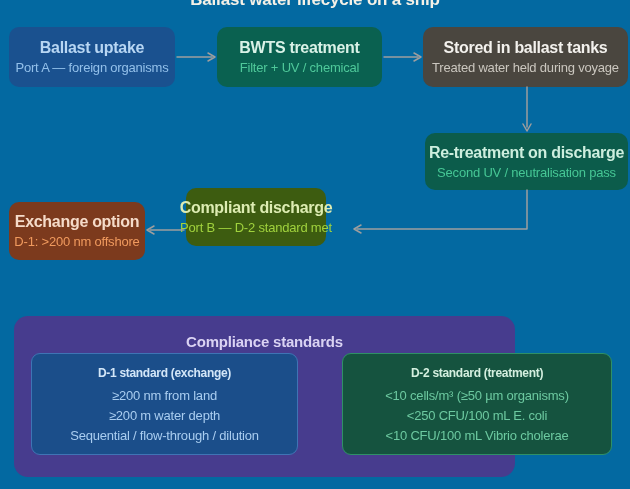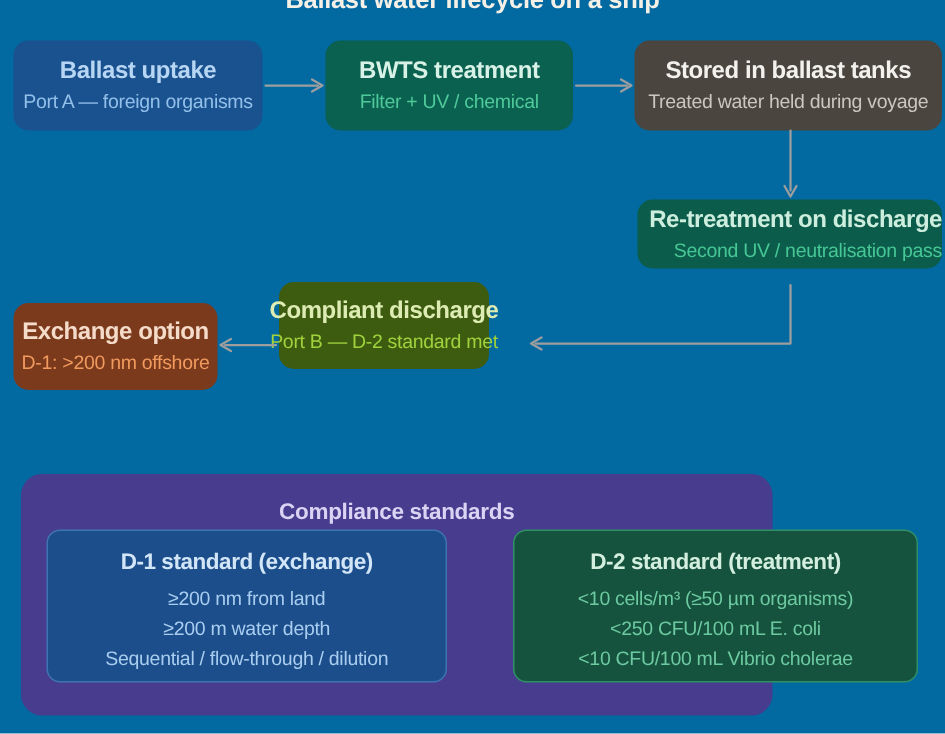--- a/index.html
+++ b/index.html
@@ -16,21 +16,21 @@
     position:absolute; border-radius:10px;
     display:flex; flex-direction:column; align-items:center; justify-content:center;
     text-align:center; row-gap:3px;
   }
   .node-title { font-weight:bold; font-size:16px; letter-spacing:-0.3px; white-space:nowrap; }
   .node-sub   { font-size:13px; letter-spacing:-0.2px; white-space:nowrap; }
 
   #node-ballast   { left:9px;   top:27px;  width:166px; height:60px; }
   #node-bwts      { left:217px; top:27px;  width:165px; height:60px; }
   #node-stored    { left:423px; top:27px;  width:205px; height:60px; }
-  #node-retreat   { left:425px; top:133px; width:203px; height:46px;align-items:flex-end; }
+  #node-retreat   { left:425px; top:133px; width:203px; height:57px; }
   #node-exchange  { left:9px;   top:202px; width:136px; height:58px; }
   #node-compliant { left:186px; top:188px; width:140px; height:58px;text-align:right; }
 
   #arrow-layer { position:absolute; left:0; top:0; width:630px; height:489px; pointer-events:none; }
   #arrow-layer * { fill:none; stroke-width:1.5px; }
 
   .panel {
     position:absolute; left:14px; top:316px; width:501px; height:161px;
     border-radius:14px;
   }
@@ -38,21 +38,21 @@
     position:absolute; top:17px; left:0; right:0; text-align:center;
     font-size:15px; font-weight:bold; letter-spacing:-0.2px;
   }
   .card {
     position:absolute; top:37px; height:102px; border-radius:9px;
     border:1.5px solid transparent; box-sizing:border-box;
     text-align:center; padding-top:12px;
   }
   #card-d1 { left:17px;  width:267px; }
   #card-d2 { left:328px; width:270px; }
-  .card-title { font-weight:bold; font-size:15px; letter-spacing:-0.3px; margin-bottom:6px; white-space:nowrap; }
+  .card-title { font-weight:bold; font-size:12px; letter-spacing:-0.3px; margin-bottom:6px; white-space:nowrap; }
   .card-line  { font-size:13px; line-height:20px; letter-spacing:-0.2px; white-space:nowrap; }
 </style>
 </head>
 <body>
 
 <div id="canvas" style="background-color: #0369a1;">
 
   <div class="page-title" style="color: rgb(245, 241, 231);">Ballast water lifecycle on a ship</div>
 
   <div class="node" id="node-ballast" style="background-color: rgb(26, 81, 143);">

